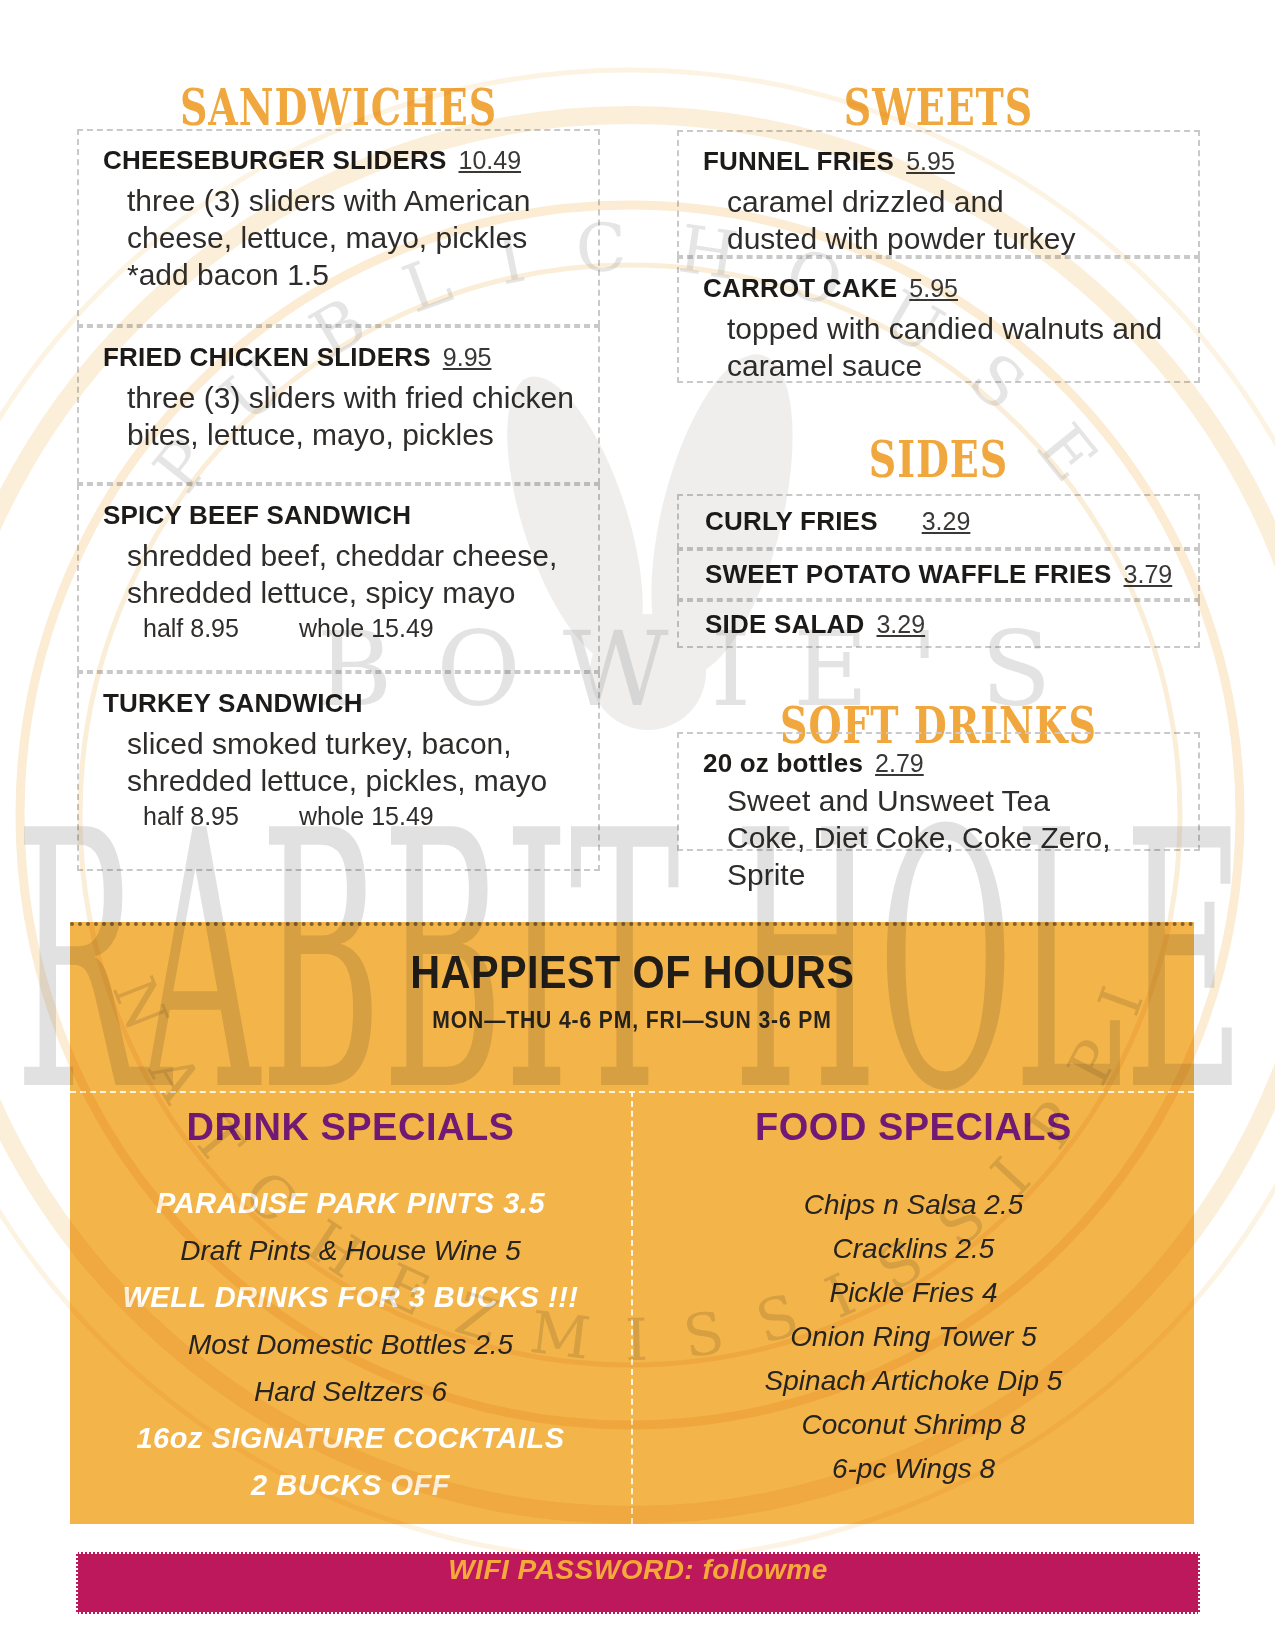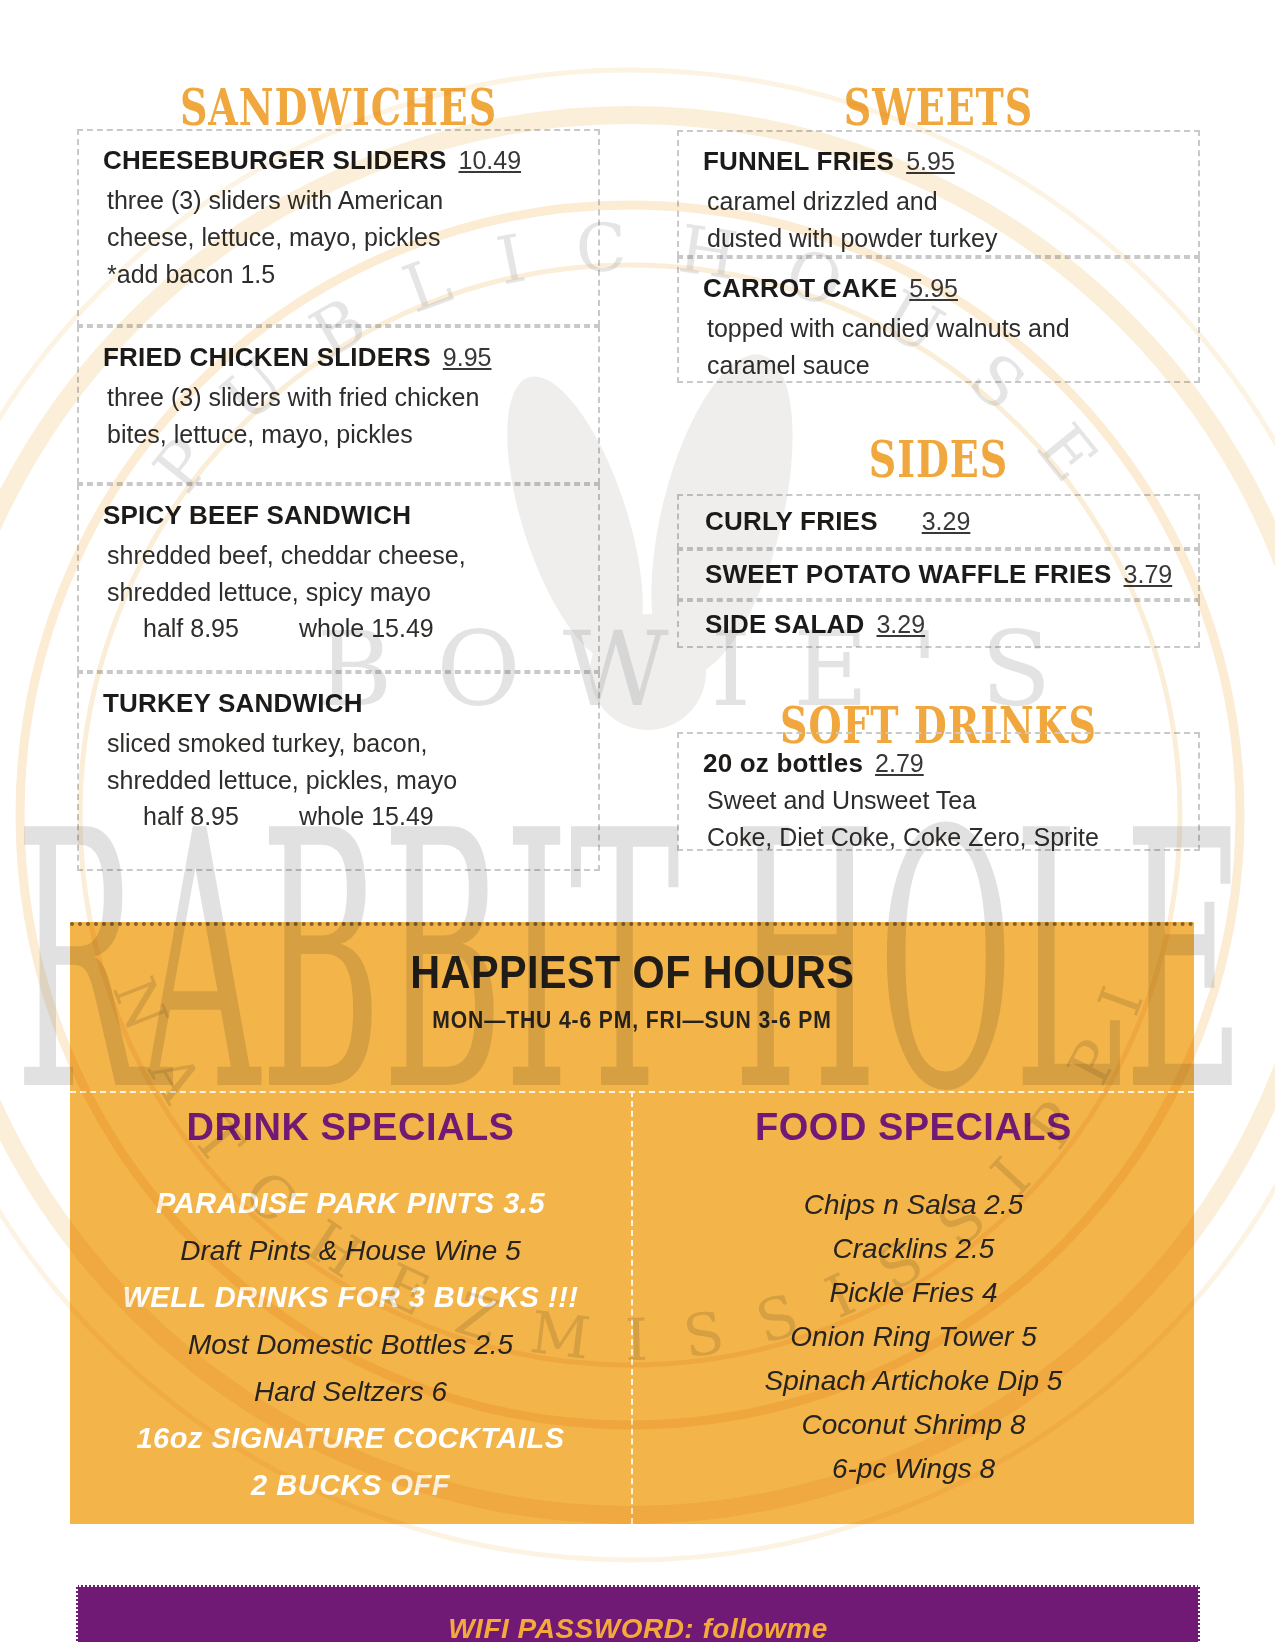--- a/index.html
+++ b/index.html
@@ -13,21 +13,21 @@
   .layer{position:absolute;left:0;top:0;width:100%;height:100%;z-index:2;}
 
   .script-heading{position:absolute;text-align:center;
         font-family:"DejaVu Serif",serif;font-weight:bold;font-size:40px;color:#F0A83E;
         letter-spacing:1px;transform:scale(0.95,1.28);transform-origin:center top;}
 
   .mbox{position:absolute;border:2px dashed #c9c9c9;box-sizing:border-box;background:transparent;}
   .pad{padding:14px 10px 0 24px;}
   .iname{font-size:26px;font-weight:bold;color:#1d1b19;letter-spacing:0.2px;}
   .iprice{font-size:25px;font-weight:normal;color:#3a3836;margin-left:12px;text-decoration:underline;}
-  .idesc{margin-left:4px;margin-top:6px;font-size:25px;line-height:37px;color:#2f2d2b;}
+  .idesc{margin-left:24px;margin-top:6px;font-size:30px;line-height:37px;color:#2f2d2b;}
   .hw-line{margin-left:40px;margin-top:3px;font-size:25px;color:#2f2d2b;}
   .hw-line .whole{margin-left:60px;}
   .srow{display:flex;align-items:center;padding-left:26px;}
 
   
   .banner{position:absolute;left:70px;top:922px;width:1124px;height:602px;background:#F3B44A;
           border-top:4px dotted rgba(35,29,20,0.55);box-sizing:border-box;}
   .hh-title{position:absolute;top:18px;left:0;width:100%;text-align:center;
             font-size:47px;font-weight:800;color:#201d19;letter-spacing:0.5px;}
   .hh-title span,.hh-hours span{display:inline-block;transform:scaleX(0.88);transform-origin:center;}
@@ -40,22 +40,22 @@
   .hh-col.foods{left:563px;width:561px;}
   .col-heading{margin-top:15px;text-align:center;font-size:38px;font-weight:800;color:#701a75;letter-spacing:0.5px;}
   .sp-list{margin-top:31px;text-align:center;}
   .sp-line{line-height:47px;font-style:italic;}
   .sp-line.hl{font-size:29px;font-weight:bold;color:#ffffff;letter-spacing:0.5px;}
   .sp-line.pl{font-size:28px;font-weight:normal;color:#262320;}
   .foods .sp-line{line-height:44px;}
   .foods .sp-list{margin-top:34px;}
 
   
-  .wifi-bar{position:absolute;left:76px;top:1585px;width:1124px;height:62px;background:#701a75;
-            border:2px dotted #ffffff;box-sizing:border-box;display:flex;align-items:flex-end;justify-content:center;}
+  .wifi-bar{position:absolute;left:76px;top:1552px;width:1124px;height:62px;background:#be185d;
+            border:2px dotted #ffffff;box-sizing:border-box;display:flex;align-items:flex-start;justify-content:center;}
   .wifi-text{font-size:28px;font-weight:bold;font-style:italic;color:#F5A93B;letter-spacing:0.5px;}
 </style>
 </head>
 <body>
 
 <div class="page">
 
   <div class="layer">
 
     <div class="script-heading" style="left:77px;top:76px;width:523px;">SANDWICHES</div>

